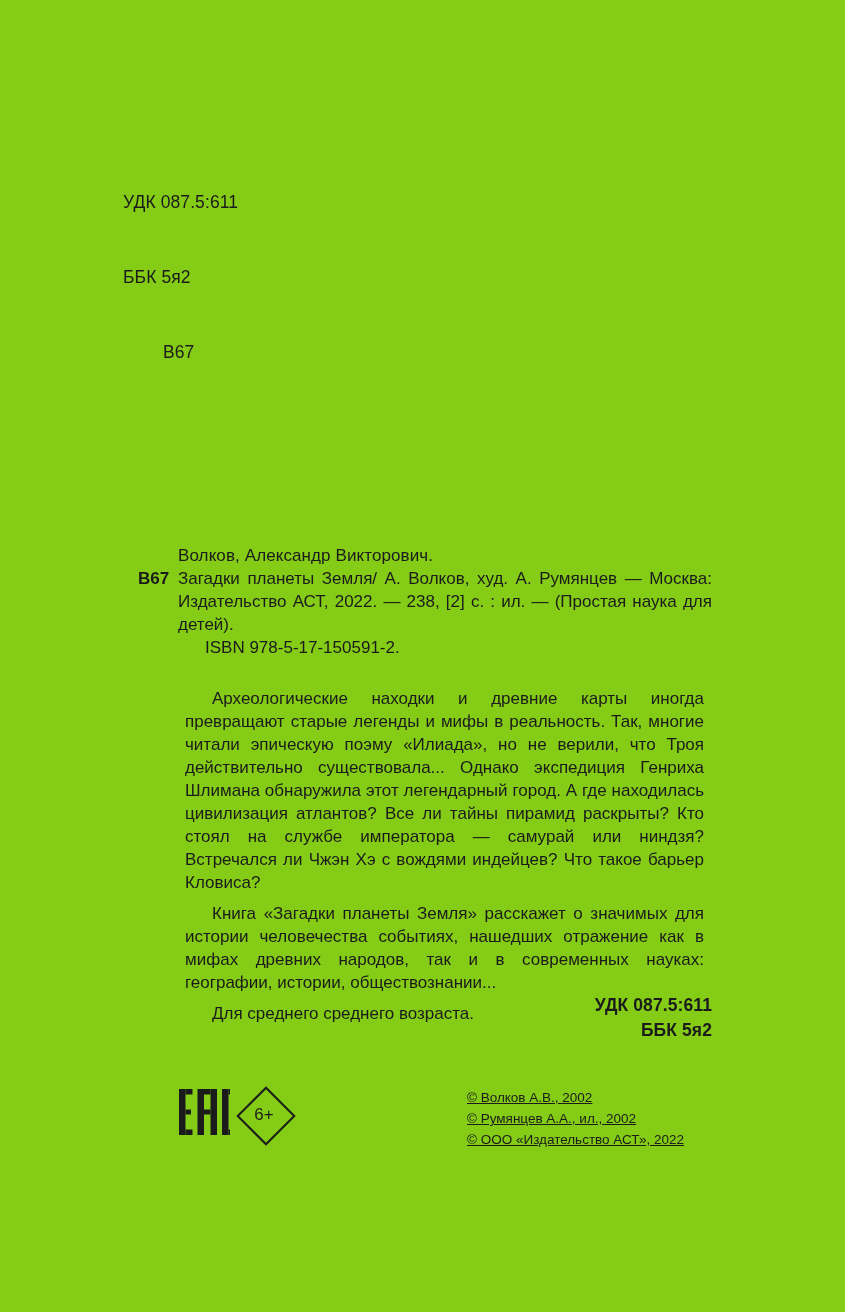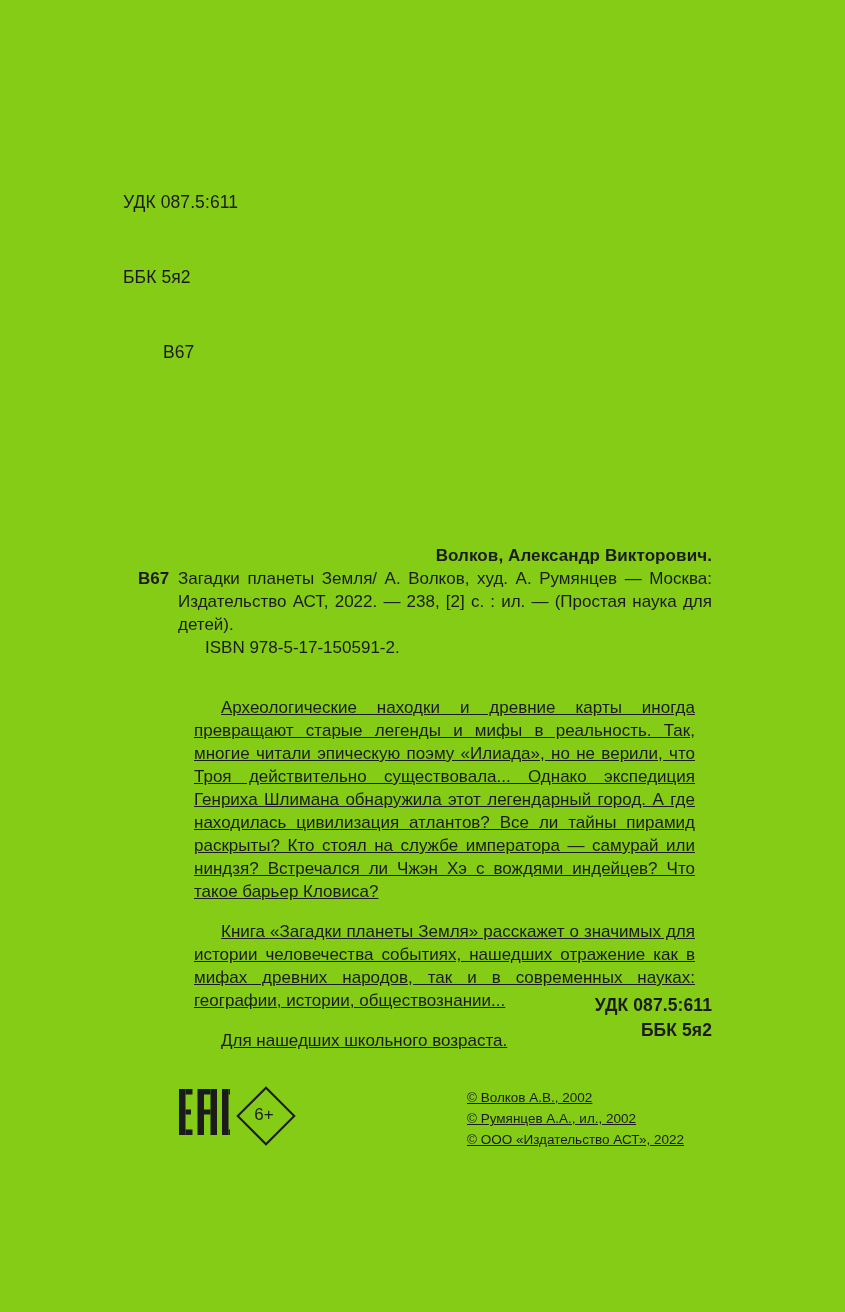--- a/index.html
+++ b/index.html
@@ -44,24 +44,23 @@
   
   .record {
     position: absolute;
     left: 138px;
     top: 544px;
     width: 574px;
     font-size: 17px;
     line-height: 23px;
   }
   .record-author {
-    font-weight: bold;
+    font-weight: normal;
     padding-left: 40px;
     letter-spacing: 0.1px;
-    text-align: right;
   }
   .record-entry {
     position: relative;
     margin-top: 0px;
   }
   .record-shelfmark {
     position: absolute;
     left: 0;
     top: 0;
     font-weight: bold;
@@ -79,26 +78,25 @@
   
   .annotation {
     position: absolute;
     left: 177px;
     top: 679px;
     width: 535px;
     font-size: 17px;
     line-height: 23px;
   }
   .annotation p {
-    margin: 17px;
+    margin: 8px;
     text-indent: 27px;
     text-align: justify;
     text-align-last: left;
     hyphens: none;
-    text-decoration: underline;
   }
 
   
   .classification-bottom {
     position: absolute;
     left: 412px;
     top: 993px;
     width: 300px;
     text-align: right;
     font-size: 17.5px;
@@ -179,21 +177,21 @@
     <div class="record-entry">
       <span class="record-shelfmark">В67</span>
       <div class="record-description">Загадки планеты Земля/ А. Волков, худ. А. Румянцев — Москва: Издательство АСТ, 2022. — 238, [2] с. : ил. — (Простая наука для детей).</div>
     </div>
     <div class="record-isbn">ISBN 978-5-17-150591-2.</div>
   </div>
 
   <div class="annotation">
     <p>Археологические находки и древние карты иногда превращают старые легенды и мифы в реальность. Так, многие читали эпическую поэму «Илиада», но не верили, что Троя действительно существовала... Однако экспедиция Генриха Шлимана обнаружила этот легендарный город. А где находилась цивилизация атлантов?  Все ли тайны пирамид раскрыты? Кто стоял на службе императора — самурай или ниндзя? Встречался ли Чжэн Хэ с вождями индейцев? Что такое барьер Кловиса?</p>
     <p>Книга «Загадки планеты Земля» расскажет о значимых для истории человечества событиях, нашедших отражение как в мифах древних народов, так и в современных науках: географии, истории, обществознании...</p>
-    <p>Для нашедших школьного возраста.</p>
+    <p>Для среднего среднего возраста.</p>
   </div>
 
   <div class="classification-bottom">
     <span>УДК 087.5:611</span>
     <span>ББК 5я2</span>
   </div>
 
   <div class="marks">
     <span class="eac-mark">
       <svg width="52" height="46" viewBox="0 0 52 46" aria-hidden="true">

